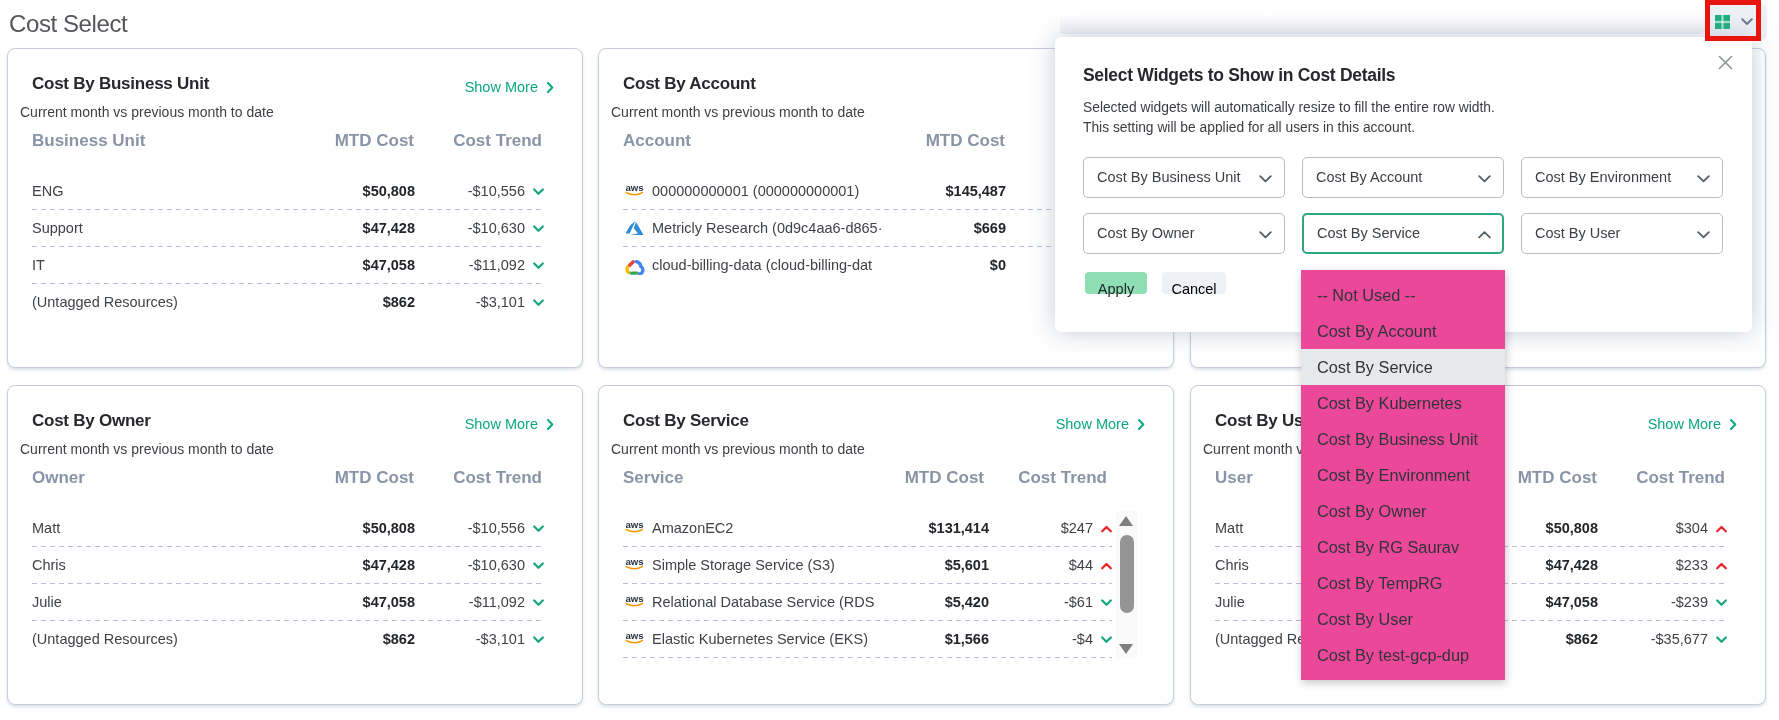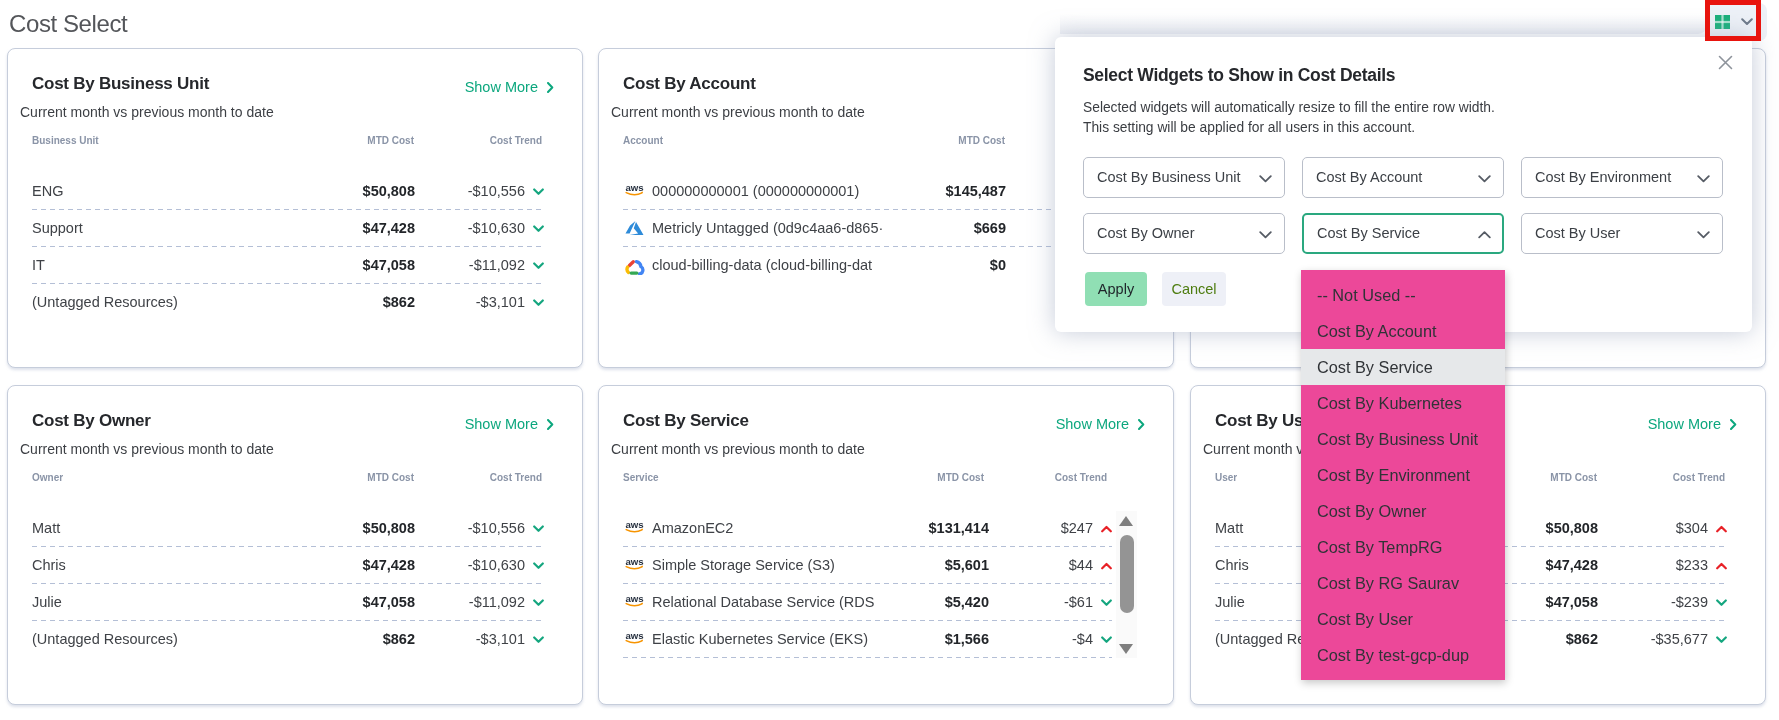--- a/index.html
+++ b/index.html
@@ -4,21 +4,21 @@
 <style>
 *{margin:0;padding:0;box-sizing:border-box}
 html,body{width:1779px;height:720px;background:#fff;font-family:"Liberation Sans",sans-serif;overflow:hidden}
 #page{position:relative;width:1779px;height:720px}
 .h1{position:absolute;left:9px;top:10px;font-size:24px;color:#54565a;font-weight:400;letter-spacing:-0.4px}
 .card{position:absolute;width:576px;height:320px;background:#fff;border:1px solid #c6cddb;border-radius:8px;box-shadow:0 2px 3px rgba(170,180,205,.4)}
 .ct{position:absolute;left:24px;top:23px;font-size:17px;letter-spacing:-0.25px;line-height:24px;font-weight:700;color:#26282c}
 .sm{position:absolute;right:28px;top:28px;font-size:14.5px;line-height:20px;color:#0ca77e;white-space:nowrap}
 .sm svg{vertical-align:-1px;margin-left:5px}
 .cs{position:absolute;left:12px;top:53px;font-size:14px;line-height:20px;color:#3c3f44}
-.h{position:absolute;top:83px;font-size:10px;line-height:18px;font-weight:700;color:#8a94a7}
+.h{position:absolute;top:83px;font-size:17px;line-height:18px;font-weight:700;color:#8a94a7}
 .hn{left:24px}
 .hm{right:168px}
 .ht{right:40px}
 .row{position:absolute;left:24px;width:512px;height:37px;line-height:37px;font-size:14.5px;color:#3f4247}
 .dash{background-image:repeating-linear-gradient(90deg,#b4bfd6 0 5px,rgba(0,0,0,0) 5px 9px);background-repeat:no-repeat;background-position:0 bottom;background-size:100% 1px}
 .r0{top:124px}.r1{top:161px}.r2{top:198px}.r3{top:235px}
 .nm{position:absolute;left:0}
 .mv{position:absolute;right:129px;font-weight:700;color:#222529}
 .tv{position:absolute;right:0;white-space:nowrap}
 .tv svg{vertical-align:0px;margin-left:4px}
@@ -43,23 +43,23 @@
 .modal{position:absolute;left:1055px;top:37px;width:697px;height:295px;background:#fff;border-radius:6px;box-shadow:0 0 24px rgba(140,152,180,.5);z-index:10}
 .mt{position:absolute;left:28px;top:26px;font-size:17.5px;letter-spacing:-0.3px;line-height:25px;font-weight:700;color:#26282c}
 .mp{position:absolute;left:28px;top:61px;font-size:13.8px;line-height:19.5px;color:#3a3d42}
 .mx{position:absolute;left:663px;top:18px;cursor:default}
 .sel{position:absolute;width:202px;height:41px;border:1px solid #b9bec9;border-radius:5px;background:#fff;font-size:14.5px;color:#3c4046;line-height:39px;padding-left:13px}
 .sel svg{position:absolute;right:12px;top:17px}
 .sela{border:2px solid #2aa87f;line-height:37px}
 .sela svg{right:11px;top:16px}
 .s1{left:28px;top:119.5px}.s2{left:247px;top:119.5px}.s3{left:466px;top:119.5px}
 .s4{left:28px;top:175.5px}.s5{left:247px;top:175.5px}.s6{left:466px;top:175.5px}
-.btn{position:absolute;top:235px;height:34px;border-radius:4px;font-size:14.5px;line-height:34px;text-align:center}
+.btn{position:absolute;top:235px;height:22px;border-radius:4px;font-size:14.5px;line-height:34px;text-align:center}
 .bapply{left:30px;width:62px;background:#90dfb4;color:#20262b}
-.bcancel{left:107px;width:64px;background:#eef0f7;color:#4d7c0f}
+.bcancel{left:107px;width:64px;background:#eef0f7;color:#000000}
 
 .menu{position:absolute;left:1301px;top:270px;width:204px;height:410px;background:#ec4899;box-shadow:1px 3px 8px rgba(0,0,0,.22);z-index:20;padding-top:7px}
 .mi{height:36px;line-height:36px;padding-left:16px;font-size:16.3px;color:#303337;white-space:nowrap}
 .misel{background:#e6e8ea}
 </style>
 </head>
 <body>
 <div id="page">
 <div class="h1">Cost Select</div>
 <div class="pill"></div>
@@ -118,21 +118,21 @@
         </span>
     <span class="nm icnm">000000000001 (000000000001)</span>
         <span class="mv">$145,487</span>
   </div>
   <div class="row r1 dash">
     <span class="ic" style="top:8.5px">
           <svg width="21" height="18" viewBox="0 0 24 24">
             <path fill="#2e8bd9" d="M5.483 21.3H24L14.025 4.013l-3.038 8.347 5.836 6.938L5.483 21.3zM13.23 2.7L6.105 8.677 0 19.253h5.505v.001L13.23 2.7z"></path>
           </svg>
         </span>
-    <span class="nm icnm">Metricly Untagged (0d9c4aa6-d865·</span>
+    <span class="nm icnm">Metricly Research (0d9c4aa6-d865·</span>
         <span class="mv">$669</span>
   </div>
   <div class="row r2">
     <span class="ic" style="top:12px">
           <svg width="21" height="16" viewBox="0 0 21 16">
             <path d="M5.4 6.4L9.3 2.7" stroke="#ea4335" stroke-width="3.4" stroke-linecap="round" fill="none"></path>
             <path d="M12.4 2.6a6 6 0 0 1 4.6 5.1 3.9 3.9 0 0 1-1.5 7.2" stroke="#4285f4" stroke-width="3.3" stroke-linecap="round" fill="none"></path>
             <path d="M3.6 8.1a4.3 4.3 0 0 0 .9 5.3" stroke="#fbbc05" stroke-width="3.3" stroke-linecap="round" fill="none"></path>
             <path d="M7.2 14.1h5.6" stroke="#34a853" stroke-width="3.4" stroke-linecap="round" fill="none"></path>
           </svg>
@@ -323,22 +323,22 @@
 </div>
 
 <div class="menu">
   <div class="mi">-- Not Used --</div>
   <div class="mi">Cost By Account</div>
   <div class="mi misel">Cost By Service</div>
   <div class="mi">Cost By Kubernetes</div>
   <div class="mi">Cost By Business Unit</div>
   <div class="mi">Cost By Environment</div>
   <div class="mi">Cost By Owner</div>
+  <div class="mi">Cost By RG Saurav</div>
   <div class="mi">Cost By TempRG</div>
-  <div class="mi">Cost By RG Saurav</div>
   <div class="mi">Cost By User</div>
   <div class="mi">Cost By test-gcp-dup</div>
 </div>
 
 <div class="gbtn">
   <svg style="position:absolute;left:7px;top:12px" width="15" height="14" viewBox="0 0 15 14">
         <rect x="0" y="0" width="15" height="14" fill="#1ab07b"></rect>
         <rect x="6.4" y="0" width="2.2" height="14" fill="rgba(255,255,255,.62)"></rect>
         <rect x="0" y="5.9" width="15" height="2.2" fill="rgba(255,255,255,.62)"></rect>
       </svg>

